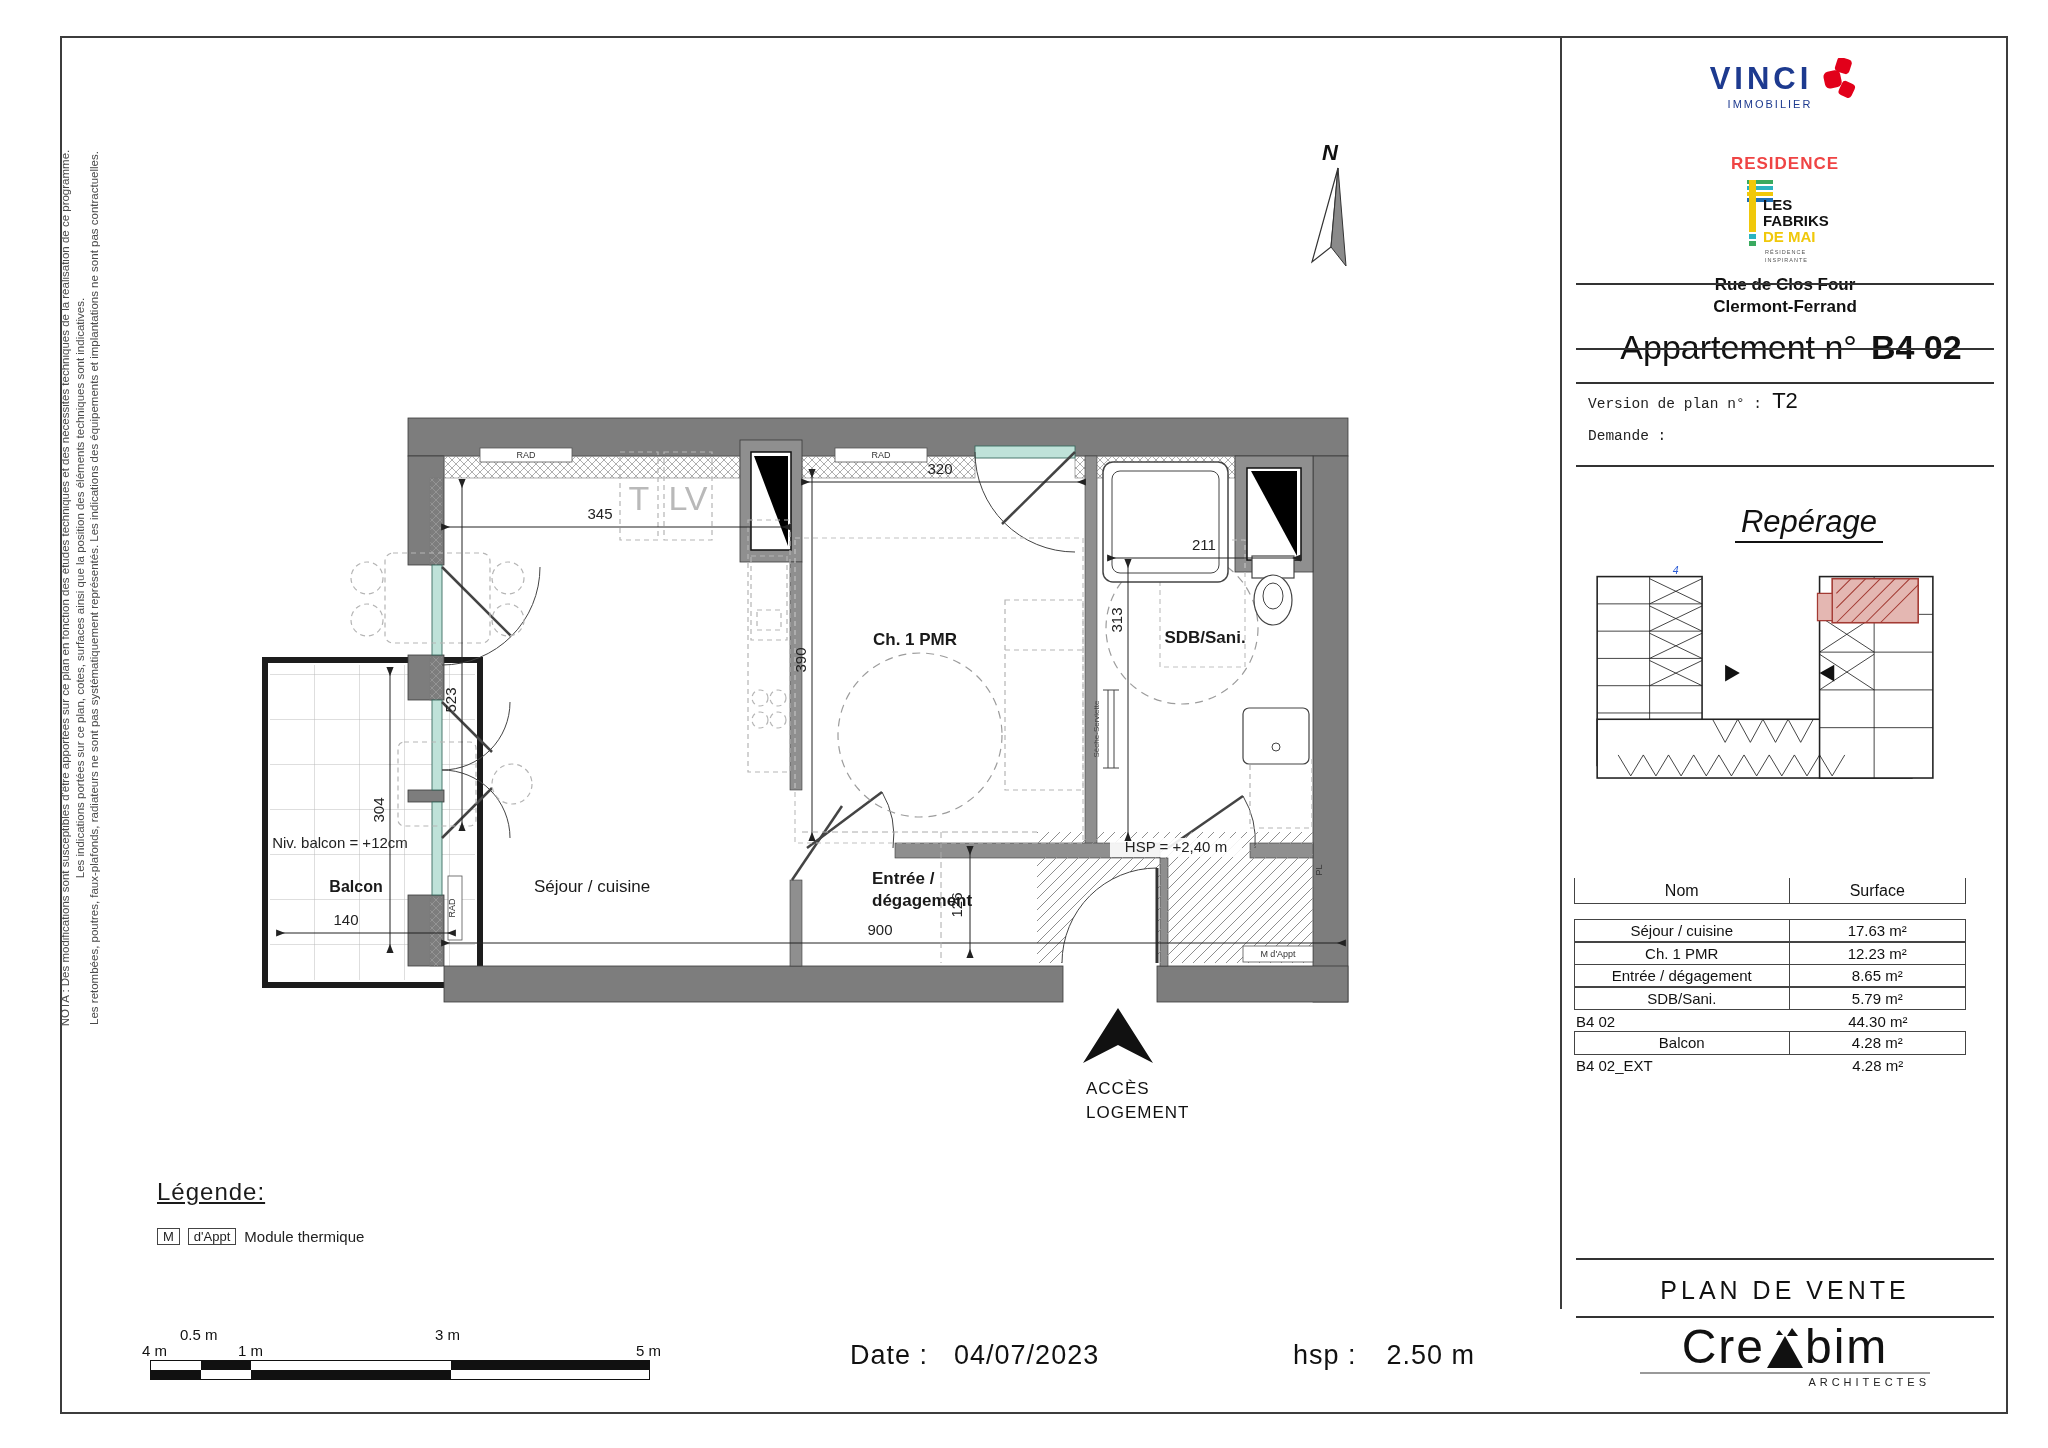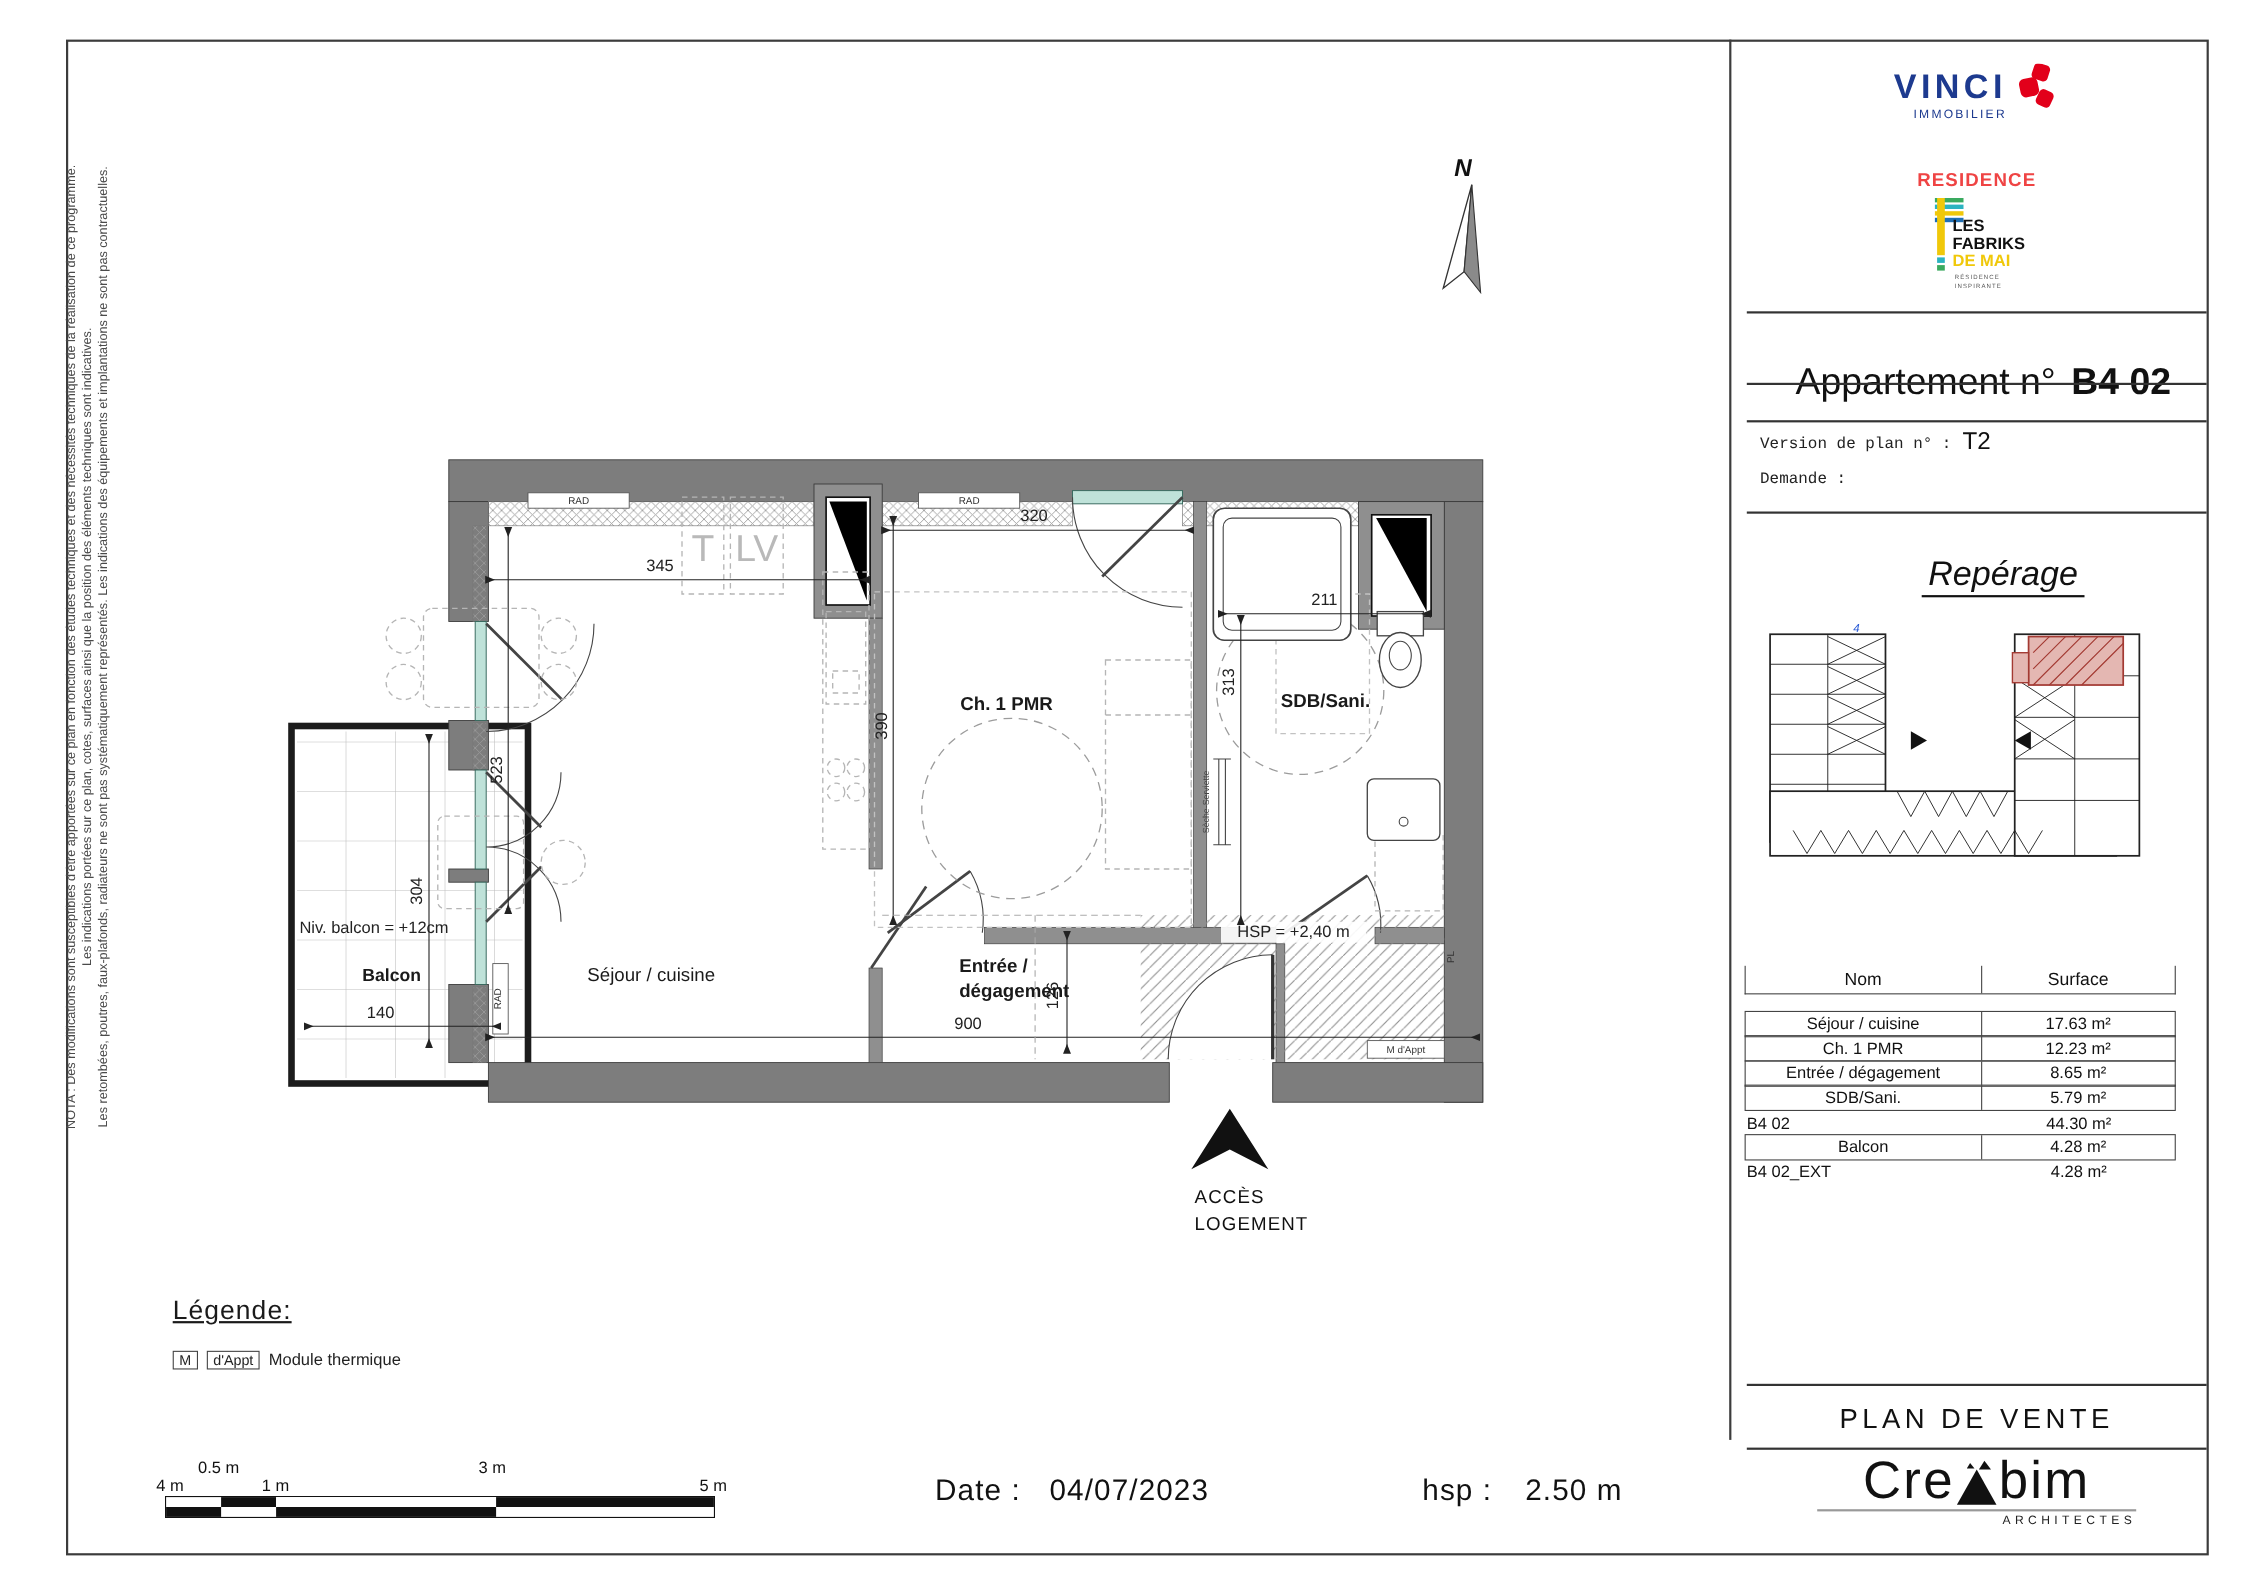--- a/index.html
+++ b/index.html
@@ -27,21 +27,21 @@
   .datebar{position:absolute;top:1340px;left:850px;font-size:27px;color:#111;
            display:flex;gap:26px;align-items:baseline;letter-spacing:1px;}
   .hspbar{position:absolute;top:1340px;left:1293px;font-size:27px;color:#111;
           display:flex;gap:30px;align-items:baseline;letter-spacing:1px;}
   .scale{position:absolute;left:150px;top:1330px;width:520px;height:60px;font-size:15px;color:#111;}
   .scale .lab{position:absolute;white-space:nowrap;}
   .sbar{position:absolute;top:30px;left:0;width:500px;height:20px;border:1px solid #111;box-sizing:border-box;}
   .seg{position:absolute;height:9px;}
   
   .tb{position:absolute;left:1560px;top:36px;width:448px;height:1273px;
-      border-left:2px solid #3c3c3c;box-sizing:border-box;margin-left:12px;}
+      border-left:2px solid #3c3c3c;box-sizing:border-box;}
   .tb .rule{position:absolute;left:14px;right:14px;border-top:2px solid #333;}
   .vinci{position:absolute;top:22px;left:0;right:0;text-align:center;}
   .vinci-row{display:flex;justify-content:center;align-items:center;gap:8px;}
   .vinci-word{font-size:31px;font-weight:700;letter-spacing:4px;color:#1d3a8f;}
   .vinci-sub{font-size:11px;letter-spacing:2px;color:#1d3a8f;margin-top:-2px;margin-left:-30px;}
   .residence{position:absolute;top:118px;left:0;right:0;text-align:center;
              font-size:17px;font-weight:700;letter-spacing:1px;color:#ef4444;}
   .fabriks{position:absolute;top:142px;left:0;right:0;display:flex;justify-content:center;}
   .addr{position:absolute;top:238px;left:0;right:0;text-align:center;
         font-size:17px;font-weight:700;color:#111;line-height:22px;}
@@ -334,20 +334,24 @@
       <rect x="24" y="56" width="7" height="5" fill="#2bb3c0"></rect>
       <rect x="24" y="63" width="7" height="5" fill="#3aaa5f"></rect>
       <text x="38" y="32" style="font-size:15px;font-weight:700" fill="#111">LES</text>
       <text x="38" y="48" style="font-size:15px;font-weight:700" fill="#111">FABRIKS</text>
       <text x="38" y="64" style="font-size:15px;font-weight:700" fill="#f0c80a">DE MAI</text>
       <text x="40" y="76" style="font-size:5.5px;letter-spacing:1px" fill="#555">RÉSIDENCE</text>
       <text x="40" y="84" style="font-size:5.5px;letter-spacing:1px" fill="#555">INSPIRANTE</text>
     </svg>
   </div>
 
+  <div class="addr">
+    <div>Rue de Clos Four</div>
+    <div>Clermont-Ferrand</div>
+  </div>
 
   <div class="rule" style="top:247px"></div>
   <div class="apt">
     <span>Appartement  n°</span><b>B4 02</b>
   </div>
   <div class="rule" style="top:312px"></div>
   <div class="t2">T2</div>
   <div class="rule" style="top:346px"></div>
 
   <div class="meta" style="top:360px">Version de plan  n° :</div>

